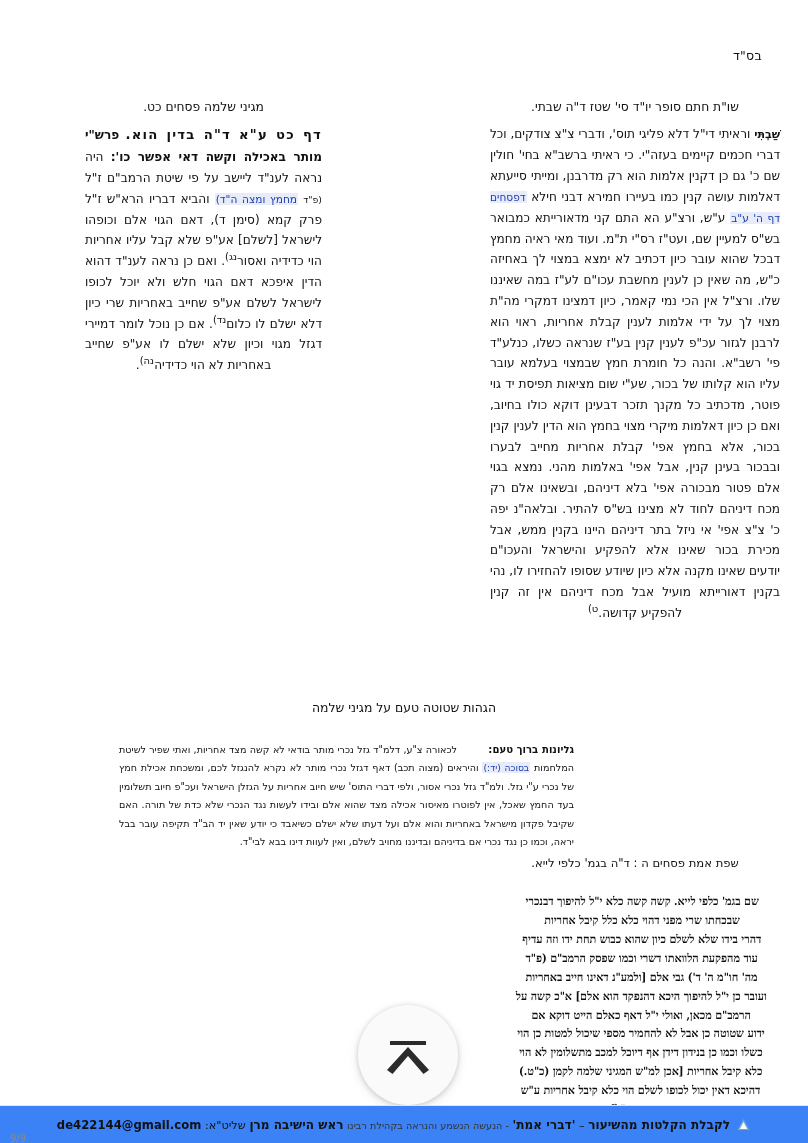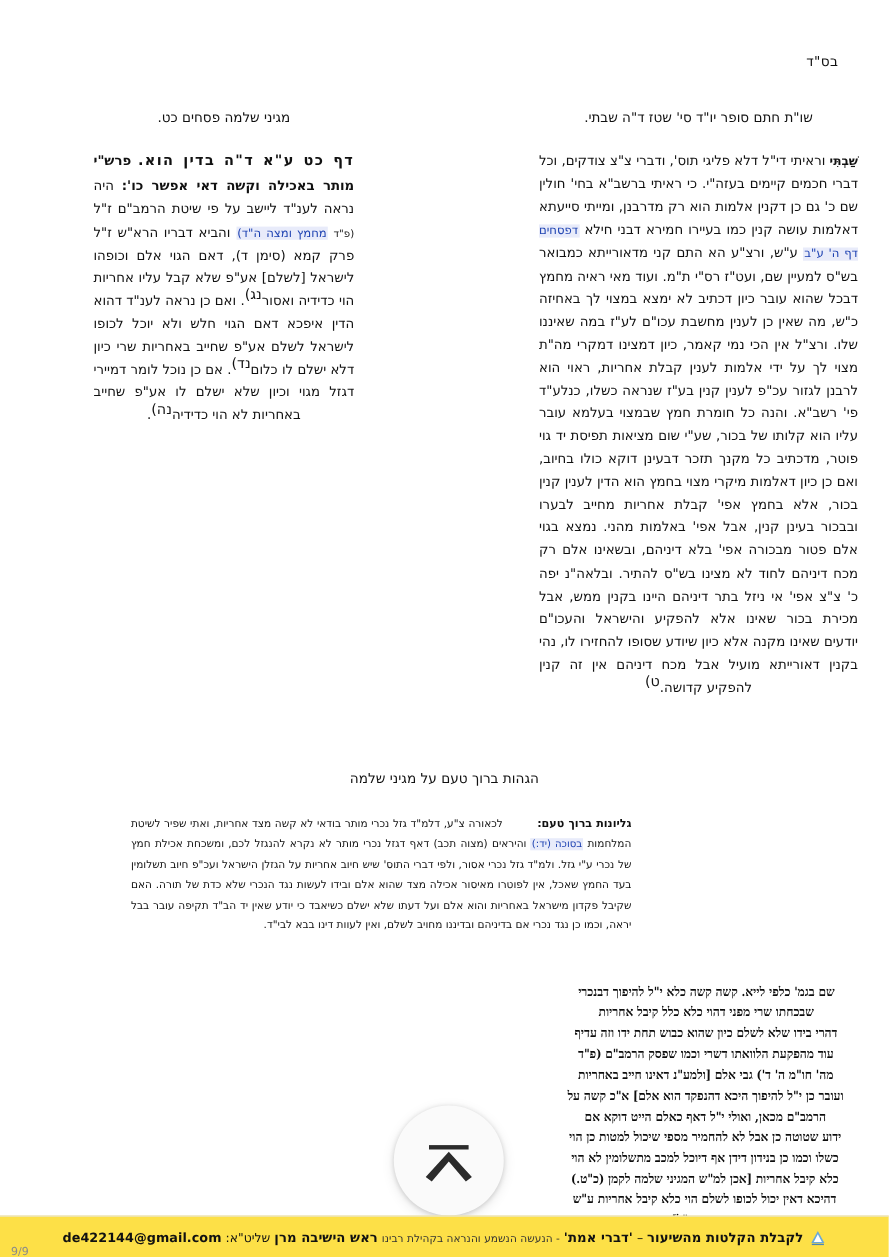--- a/index.html
+++ b/index.html
@@ -48,21 +48,21 @@
     top: 98px;
     right: 486px;
     width: 237px;
     text-align: justify;
     text-align-last: center;
   }
 
   .src-head {
     font-size: 12.3px;
     text-align: center;
-    margin: 0 0 20px 0;
+    margin: 0 0 8px 0;
     line-height: 1.5;
     color: #111;
   }
 
   .body-par {
     font-size: 12.1px;
     line-height: 1.72;
     margin: 0;
     text-align: justify;
     color: #111;
@@ -79,21 +79,21 @@
   .srclink {
     color: #1a3fb0;
     background: #e8ebfa;
     font-size: 10.6px;
     padding: 0 1px;
   }
   .tiny {
     font-size: 9.3px;
   }
   sup.ref {
-    font-size: 13px;
+    font-size: 10px;
     vertical-align: super;
     line-height: 0;
   }
   .bold-w { font-weight: bold; }
 
   
   .hagahot-head {
     position: absolute;
     top: 700px;
     left: 0;
@@ -163,21 +163,21 @@
   }
   .fab svg { display: block; }
 
   
   .footer {
     position: absolute;
     left: 0;
     right: 0;
     top: 1105px;
     height: 38px;
-    background: #fde047;
+    background: #3b82f6;
     border-top: 1px solid #e6e6e6;
     display: flex;
     align-items: center;
     justify-content: center;
     gap: 6px;
     direction: rtl;
   }
   .footer-text {
     font-size: 11.2px;
     color: #111;
@@ -218,23 +218,24 @@
   <div class="col-right">
     <div class="src-head">שו"ת חתם סופר יו"ד סי' שטז ד"ה שבתי.</div>
     <p class="body-par"><span class="bold-open">שַׁבְתִּי</span> <span>וראיתי די"ל דלא פליגי תוס', ודברי צ"צ צודקים, וכל דברי חכמים קיימים בעזה"י. כי ראיתי ברשב"א בחי' חולין שם כ' גם כן דקנין אלמות הוא רק מדרבנן, ומייתי סייעתא דאלמות עושה קנין כמו בעיירו חמירא דבני חילא</span> <span class="srclink">דפסחים דף ה' ע"ב</span> <span>ע"ש, ורצ"ע הא התם קני מדאורייתא כמבואר בש"ס למעיין שם, ועט"ז רס"י ת"מ. ועוד מאי ראיה מחמץ דבכל שהוא עובר כיון דכתיב לא ימצא במצוי לך באחיזה כ"ש, מה שאין כן לענין מחשבת עכו"ם לע"ז במה שאיננו שלו. ורצ"ל אין הכי נמי קאמר, כיון דמצינו דמקרי מה"ת מצוי לך על ידי אלמות לענין קבלת אחריות, ראוי הוא לרבנן לגזור עכ"פ לענין קנין בע"ז שנראה כשלו, כנלע"ד פי' רשב"א. והנה כל חומרת חמץ שבמצוי בעלמא עובר עליו הוא קלותו של בכור, שע"י שום מציאות תפיסת יד גוי פוטר, מדכתיב כל מקנך תזכר דבעינן דוקא כולו בחיוב, ואם כן כיון דאלמות מיקרי מצוי בחמץ הוא הדין לענין קנין בכור, אלא בחמץ אפי' קבלת אחריות מחייב לבערו ובבכור בעינן קנין, אבל אפי' באלמות מהני. נמצא בגוי אלם פטור מבכורה אפי' בלא דיניהם, ובשאינו אלם רק מכח דיניהם לחוד לא מצינו בש"ס להתיר. ובלאה"נ יפה כ' צ"צ אפי' אי ניזל בתר דיניהם היינו בקנין ממש, אבל מכירת בכור שאינו אלא להפקיע והישראל והעכו"ם יודעים שאינו מקנה אלא כיון שיודע שסופו להחזירו לו, נהי בקנין דאורייתא מועיל אבל מכח דיניהם אין זה קנין להפקיע קדושה.</span><sup class="ref">ט)</sup></p>
   </div>
 
   <div class="col-left">
     <div class="src-head">מגיני שלמה פסחים כט.</div>
     <p class="body-par"><span class="bold-open-l">דף כט ע"א ד"ה בדין הוא.</span> <span class="bold-w">פרש"י מותר באכילה וקשה דאי אפשר כו':</span> <span>היה נראה לענ"ד ליישב על פי שיטת הרמב"ם ז"ל</span> <span class="tiny">(פ"ד</span> <span class="srclink">מחמץ ומצה ה"ד)</span> <span>והביא דבריו הרא"ש ז"ל פרק קמא (סימן ד), דאם הגוי אלם וכופהו לישראל [לשלם] אע"פ שלא קבל עליו אחריות הוי כדידיה ואסור</span><sup class="ref">נג)</sup><span>. ואם כן נראה לענ"ד דהוא הדין איפכא דאם הגוי חלש ולא יוכל לכופו לישראל לשלם אע"פ שחייב באחריות שרי כיון דלא ישלם לו כלום</span><sup class="ref">נד)</sup><span>. אם כן נוכל לומר דמיירי דגזל מגוי וכיון שלא ישלם לו אע"פ שחייב באחריות לא הוי כדידיה</span><sup class="ref">נה)</sup><span>.</span></p>
   </div>
 
-  <div class="hagahot-head">הגהות ברוך טעם על מגיני שלמה</div>
+  <div class="hagahot-head">הגהות שטוטה טעם על מגיני שלמה</div>
   <div class="hagahot-body"><span class="lead">גליונות ברוך טעם:</span> <span>לכאורה צ"ע, דלמ"ד גזל נכרי מותר בודאי לא קשה מצד אחריות, ואתי שפיר לשיטת המלחמות</span> <span class="srclink">בסוכה (יד:)</span> <span>והיראים (מצוה תכב) דאף דגזל נכרי מותר לא נקרא להנגזל לכם, ומשכחת אכילת חמץ של נכרי ע"י גזל. ולמ"ד גזל נכרי אסור, ולפי דברי התוס' שיש חיוב אחריות על הגזלן הישראל ועכ"פ חיוב תשלומין בעד החמץ שאכל, אין לפוטרו מאיסור אכילה מצד שהוא אלם ובידו לעשות נגד הנכרי שלא כדת של תורה. האם שקיבל פקדון מישראל באחריות והוא אלם ועל דעתו שלא ישלם כשיאבד כי יודע שאין יד הב"ד תקיפה עובר בבל יראה, וכמו כן נגד נכרי אם בדיניהם ובדיננו מחויב לשלם, ואין לעוות דינו בבא לבי"ד.</span></div>
 
+  <div class="sfat-head">שפת אמת פסחים ה : ד"ה בגמ' כלפי לייא.</div>
   <div class="rashi-block">
     <span class="rline">שם בגמ' כלפי לייא. קשה קשה כלא י"ל להיפוך דבנכרי</span>
     <span class="rline">שבכחתו שרי מפני דהוי כלא כלל קיבל אחריות</span>
     <span class="rline">דהרי בידו שלא לשלם כיון שהוא כבוש תחת ידו וזה עדיף</span>
     <span class="rline">עוד מהפקעת הלוואתו דשרי וכמו שפסק הרמב"ם (פ"ד</span>
     <span class="rline">מה' חו"מ ה' ד') גבי אלם [ולמע"נ דאינו חייב באחריות</span>
     <span class="rline">ועובר כן י"ל להיפוך היכא דהנפקד הוא אלם] א"כ קשה על</span>
     <span class="rline">הרמב"ם מכאן, ואולי י"ל דאף כאלם הייט דוקא אם</span>
     <span class="rline">ידוע שטוטה כן אבל לא להחמיר מספי שיכול למטות כן הוי</span>
     <span class="rline">כשלו וכמו כן בנידון דידן אף דיוכל למכב מתשלומין לא הוי</span>

